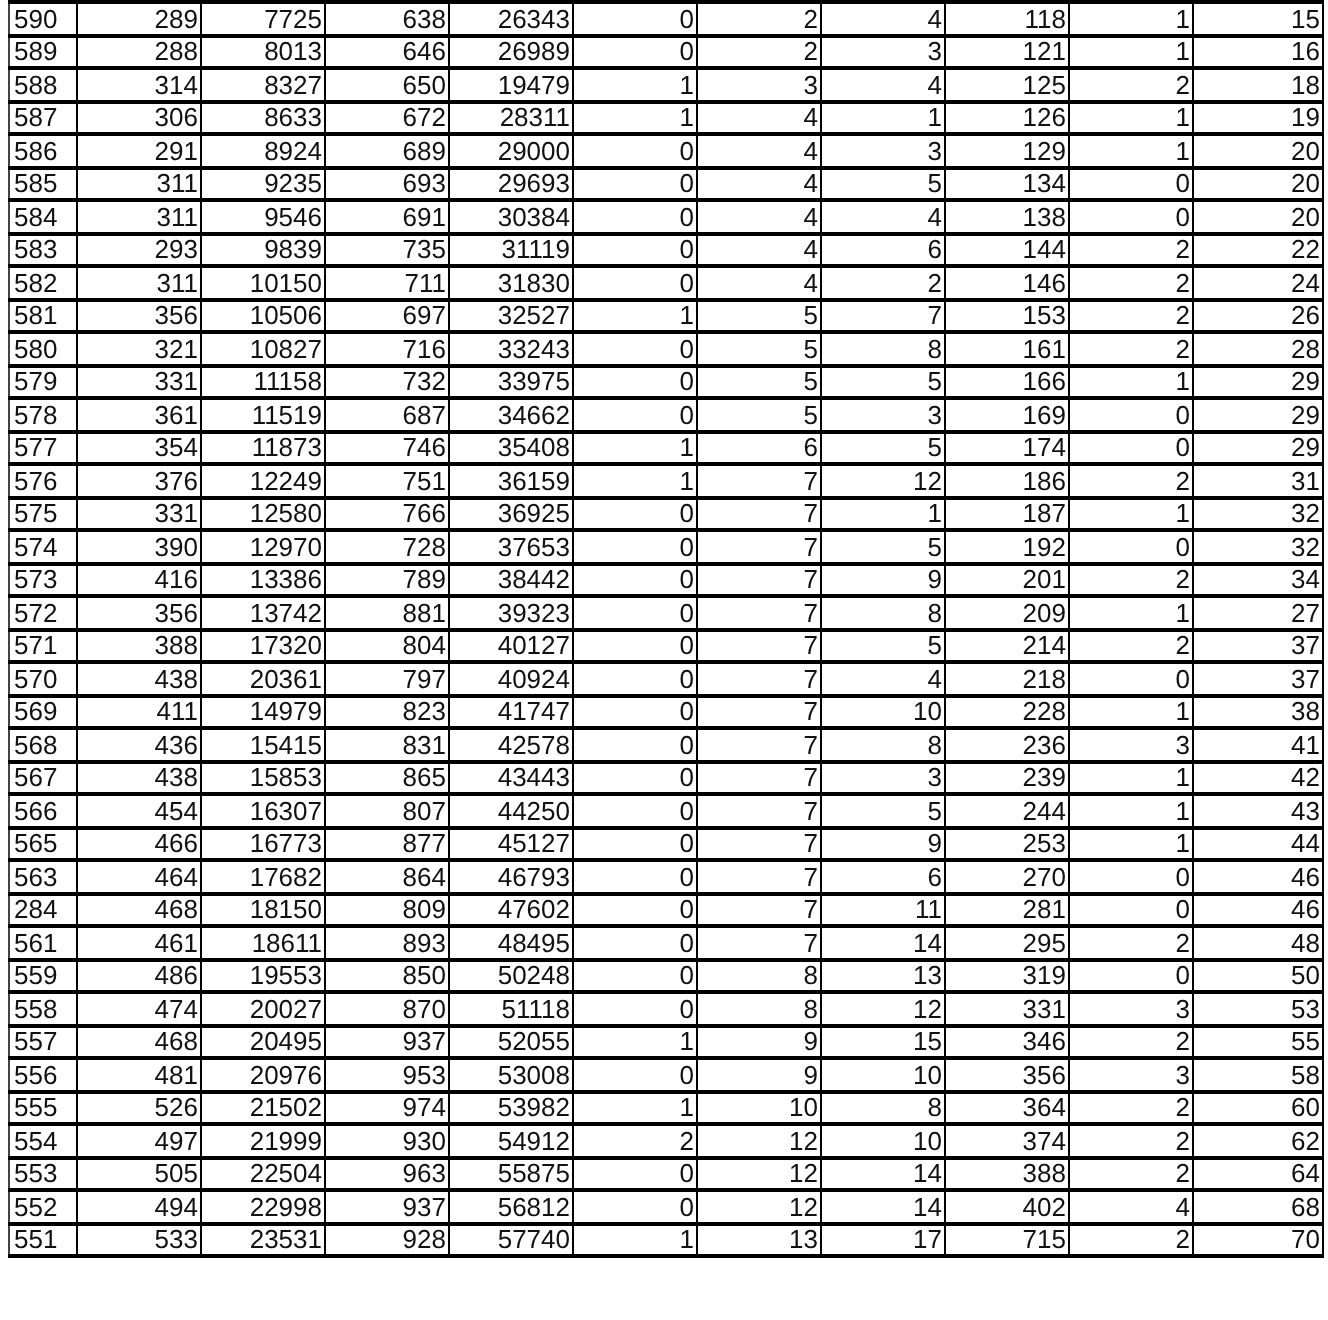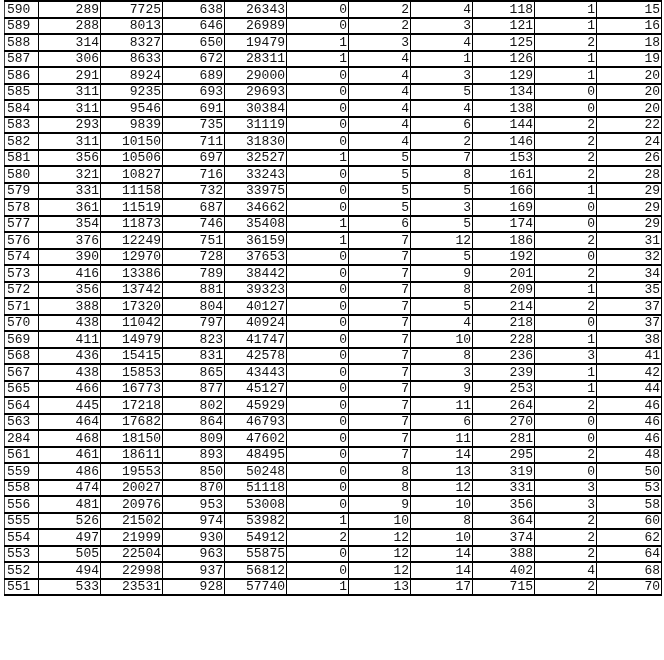--- a/index.html
+++ b/index.html
@@ -1,19 +1,19 @@
 <!DOCTYPE html>
 <html><head>
 <meta charset="utf-8">
 <style>
   html, body { margin: 0; padding: 0; background: #ffffff; }
   body { width: 664px; height: 660px; overflow: hidden; }
   .sheet {
     position: absolute; left: 4px; top: 0; width: 657px; height: 660px;
-    font-family: Liberation Mono, monospace;
+    font-family: Liberation Sans, sans-serif;
   }
   table {
     border-collapse: collapse; table-layout: fixed;
     width: 657px;
   }
   td {
     height: 14.5px; padding: 0 1px 0 0;
     font-size: 13px; line-height: 14px;
     color: #111111; text-align: right;
     border-top: 2px solid #000000;
@@ -233,20 +233,33 @@
           <td class="c3">751</td>
           <td class="c4">36159</td>
           <td class="c5">1</td>
           <td class="c6">7</td>
           <td class="c7">12</td>
           <td class="c8">186</td>
           <td class="c9">2</td>
           <td class="c10">31</td>
         </tr>
         <tr>
+          <td class="c0">575</td>
+          <td class="c1">331</td>
+          <td class="c2">12580</td>
+          <td class="c3">766</td>
+          <td class="c4">36925</td>
+          <td class="c5">0</td>
+          <td class="c6">7</td>
+          <td class="c7">1</td>
+          <td class="c8">187</td>
+          <td class="c9">1</td>
+          <td class="c10">32</td>
+        </tr>
+        <tr>
           <td class="c0">574</td>
           <td class="c1">390</td>
           <td class="c2">12970</td>
           <td class="c3">728</td>
           <td class="c4">37653</td>
           <td class="c5">0</td>
           <td class="c6">7</td>
           <td class="c7">5</td>
           <td class="c8">192</td>
           <td class="c9">0</td>
@@ -269,39 +282,39 @@
           <td class="c0">572</td>
           <td class="c1">356</td>
           <td class="c2">13742</td>
           <td class="c3">881</td>
           <td class="c4">39323</td>
           <td class="c5">0</td>
           <td class="c6">7</td>
           <td class="c7">8</td>
           <td class="c8">209</td>
           <td class="c9">1</td>
-          <td class="c10">35</td>
+          <td class="c10">27</td>
         </tr>
         <tr>
           <td class="c0">571</td>
           <td class="c1">388</td>
           <td class="c2">17320</td>
           <td class="c3">804</td>
           <td class="c4">40127</td>
           <td class="c5">0</td>
           <td class="c6">7</td>
           <td class="c7">5</td>
           <td class="c8">214</td>
           <td class="c9">2</td>
           <td class="c10">37</td>
         </tr>
         <tr>
           <td class="c0">570</td>
           <td class="c1">438</td>
-          <td class="c2">11042</td>
+          <td class="c2">20361</td>
           <td class="c3">797</td>
           <td class="c4">40924</td>
           <td class="c5">0</td>
           <td class="c6">7</td>
           <td class="c7">4</td>
           <td class="c8">218</td>
           <td class="c9">0</td>
           <td class="c10">37</td>
         </tr>
         <tr>
@@ -337,46 +350,46 @@
           <td class="c3">865</td>
           <td class="c4">43443</td>
           <td class="c5">0</td>
           <td class="c6">7</td>
           <td class="c7">3</td>
           <td class="c8">239</td>
           <td class="c9">1</td>
           <td class="c10">42</td>
         </tr>
         <tr>
+          <td class="c0">566</td>
+          <td class="c1">454</td>
+          <td class="c2">16307</td>
+          <td class="c3">807</td>
+          <td class="c4">44250</td>
+          <td class="c5">0</td>
+          <td class="c6">7</td>
+          <td class="c7">5</td>
+          <td class="c8">244</td>
+          <td class="c9">1</td>
+          <td class="c10">43</td>
+        </tr>
+        <tr>
           <td class="c0">565</td>
           <td class="c1">466</td>
           <td class="c2">16773</td>
           <td class="c3">877</td>
           <td class="c4">45127</td>
           <td class="c5">0</td>
           <td class="c6">7</td>
           <td class="c7">9</td>
           <td class="c8">253</td>
           <td class="c9">1</td>
           <td class="c10">44</td>
         </tr>
         <tr>
-          <td class="c0">564</td>
-          <td class="c1">445</td>
-          <td class="c2">17218</td>
-          <td class="c3">802</td>
-          <td class="c4">45929</td>
-          <td class="c5">0</td>
-          <td class="c6">7</td>
-          <td class="c7">11</td>
-          <td class="c8">264</td>
-          <td class="c9">2</td>
-          <td class="c10">46</td>
-        </tr>
-        <tr>
           <td class="c0">563</td>
           <td class="c1">464</td>
           <td class="c2">17682</td>
           <td class="c3">864</td>
           <td class="c4">46793</td>
           <td class="c5">0</td>
           <td class="c6">7</td>
           <td class="c7">6</td>
           <td class="c8">270</td>
           <td class="c9">0</td>
@@ -426,20 +439,33 @@
           <td class="c1">474</td>
           <td class="c2">20027</td>
           <td class="c3">870</td>
           <td class="c4">51118</td>
           <td class="c5">0</td>
           <td class="c6">8</td>
           <td class="c7">12</td>
           <td class="c8">331</td>
           <td class="c9">3</td>
           <td class="c10">53</td>
+        </tr>
+        <tr>
+          <td class="c0">557</td>
+          <td class="c1">468</td>
+          <td class="c2">20495</td>
+          <td class="c3">937</td>
+          <td class="c4">52055</td>
+          <td class="c5">1</td>
+          <td class="c6">9</td>
+          <td class="c7">15</td>
+          <td class="c8">346</td>
+          <td class="c9">2</td>
+          <td class="c10">55</td>
         </tr>
         <tr>
           <td class="c0">556</td>
           <td class="c1">481</td>
           <td class="c2">20976</td>
           <td class="c3">953</td>
           <td class="c4">53008</td>
           <td class="c5">0</td>
           <td class="c6">9</td>
           <td class="c7">10</td>

